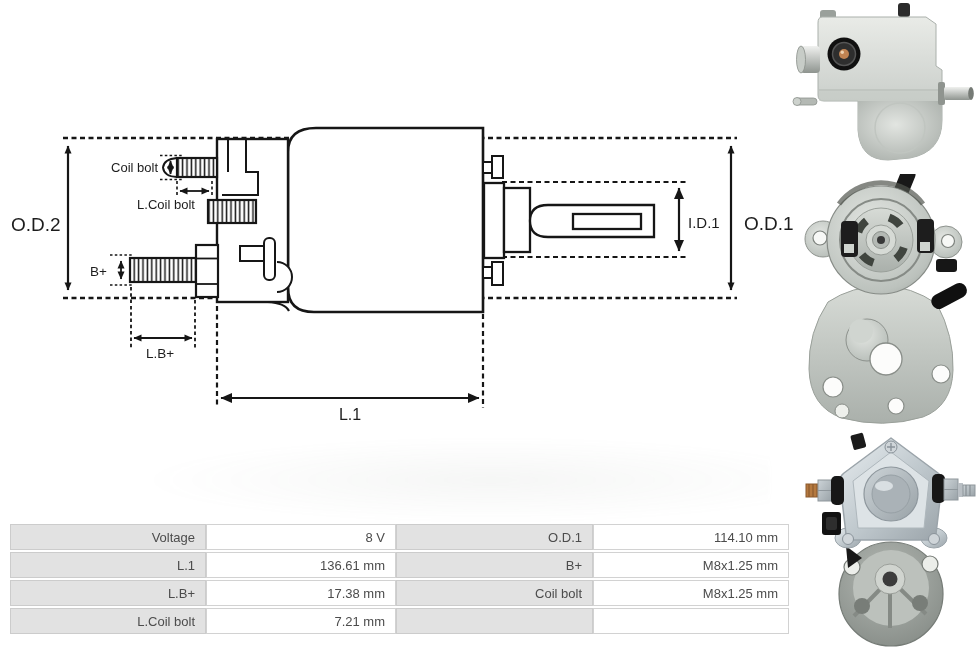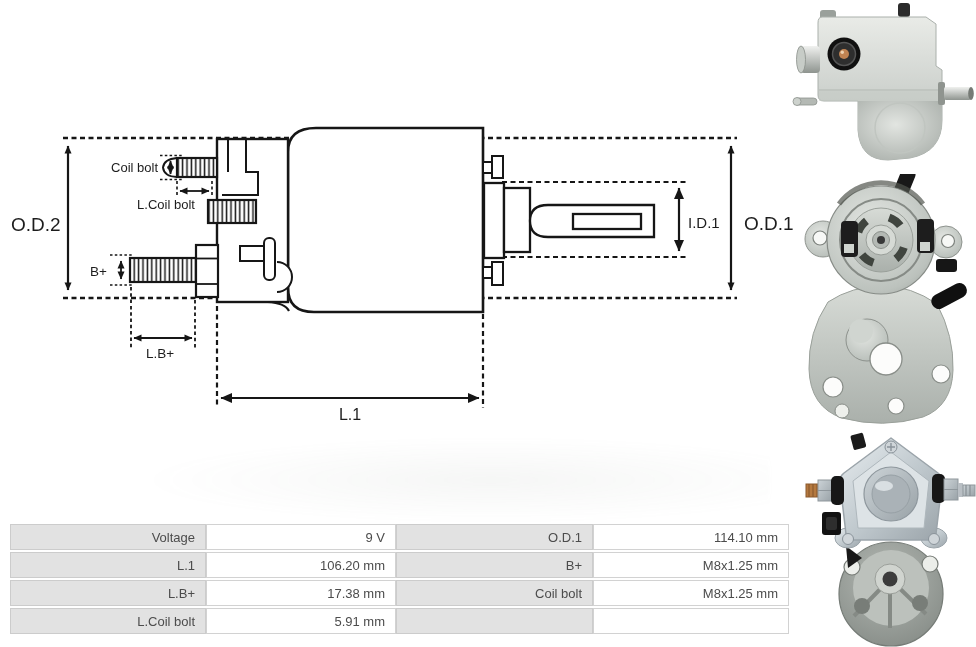--- a/index.html
+++ b/index.html
@@ -309,33 +309,33 @@
       <rect x="172" y="57" width="5" height="14" fill="#b9bfc4"></rect>
       <rect x="177" y="59" width="12" height="11" fill="url(#p3c)" stroke="#8f979c" stroke-width="1"></rect>
       <path d="M 180,59 V 70 M 184,59 V 70" stroke="#888f94" stroke-width="1.2"></path>
     </g>
     <rect x="36" y="86" width="19" height="23" rx="3" fill="#121212"></rect>
     <rect x="40" y="91" width="11" height="13" rx="2" fill="#2e2e2e"></rect>
   </svg>
 
   <div class="spec-table">
     <div class="cell lab">Voltage</div>
-    <div class="cell">9 V</div>
+    <div class="cell">8 V</div>
     <div class="cell lab">O.D.1</div>
     <div class="cell">114.10 mm</div>
 
     <div class="cell lab">L.1</div>
-    <div class="cell">106.20 mm</div>
+    <div class="cell">136.61 mm</div>
     <div class="cell lab">B+</div>
     <div class="cell">M8x1.25 mm</div>
 
     <div class="cell lab">L.B+</div>
     <div class="cell">17.38 mm</div>
     <div class="cell lab">Coil bolt</div>
     <div class="cell">M8x1.25 mm</div>
 
     <div class="cell lab">L.Coil bolt</div>
-    <div class="cell">5.91 mm</div>
+    <div class="cell">7.21 mm</div>
     <div class="cell lab"></div>
     <div class="cell"></div>
   </div>
 
 </div>
 
 </body></html>

